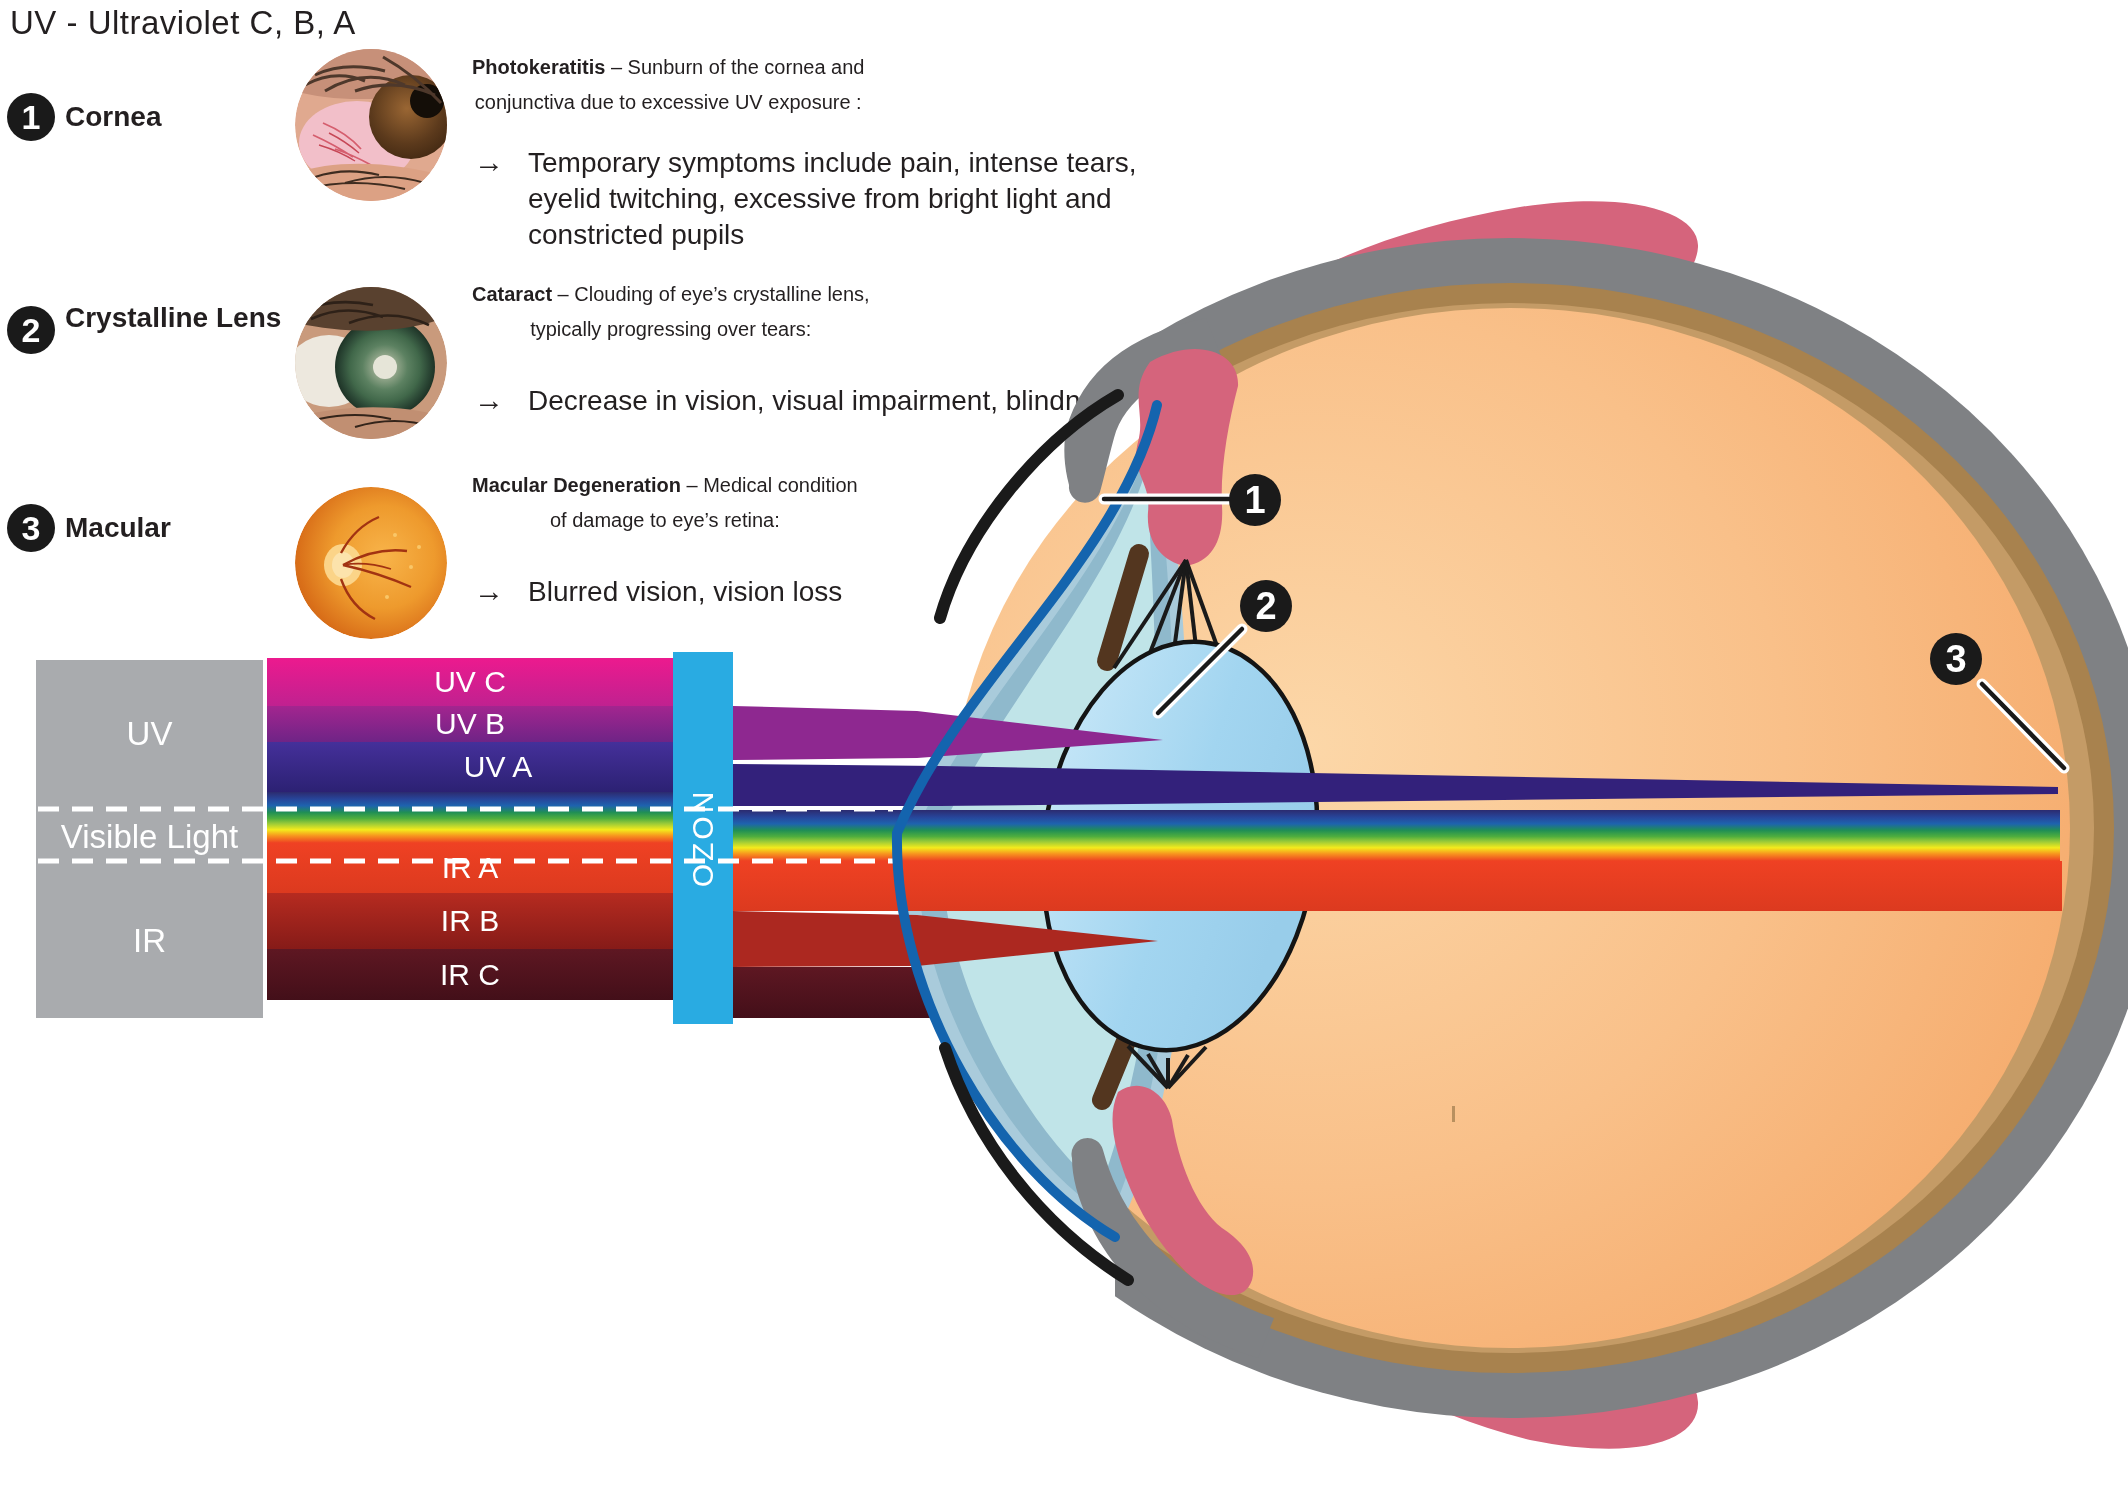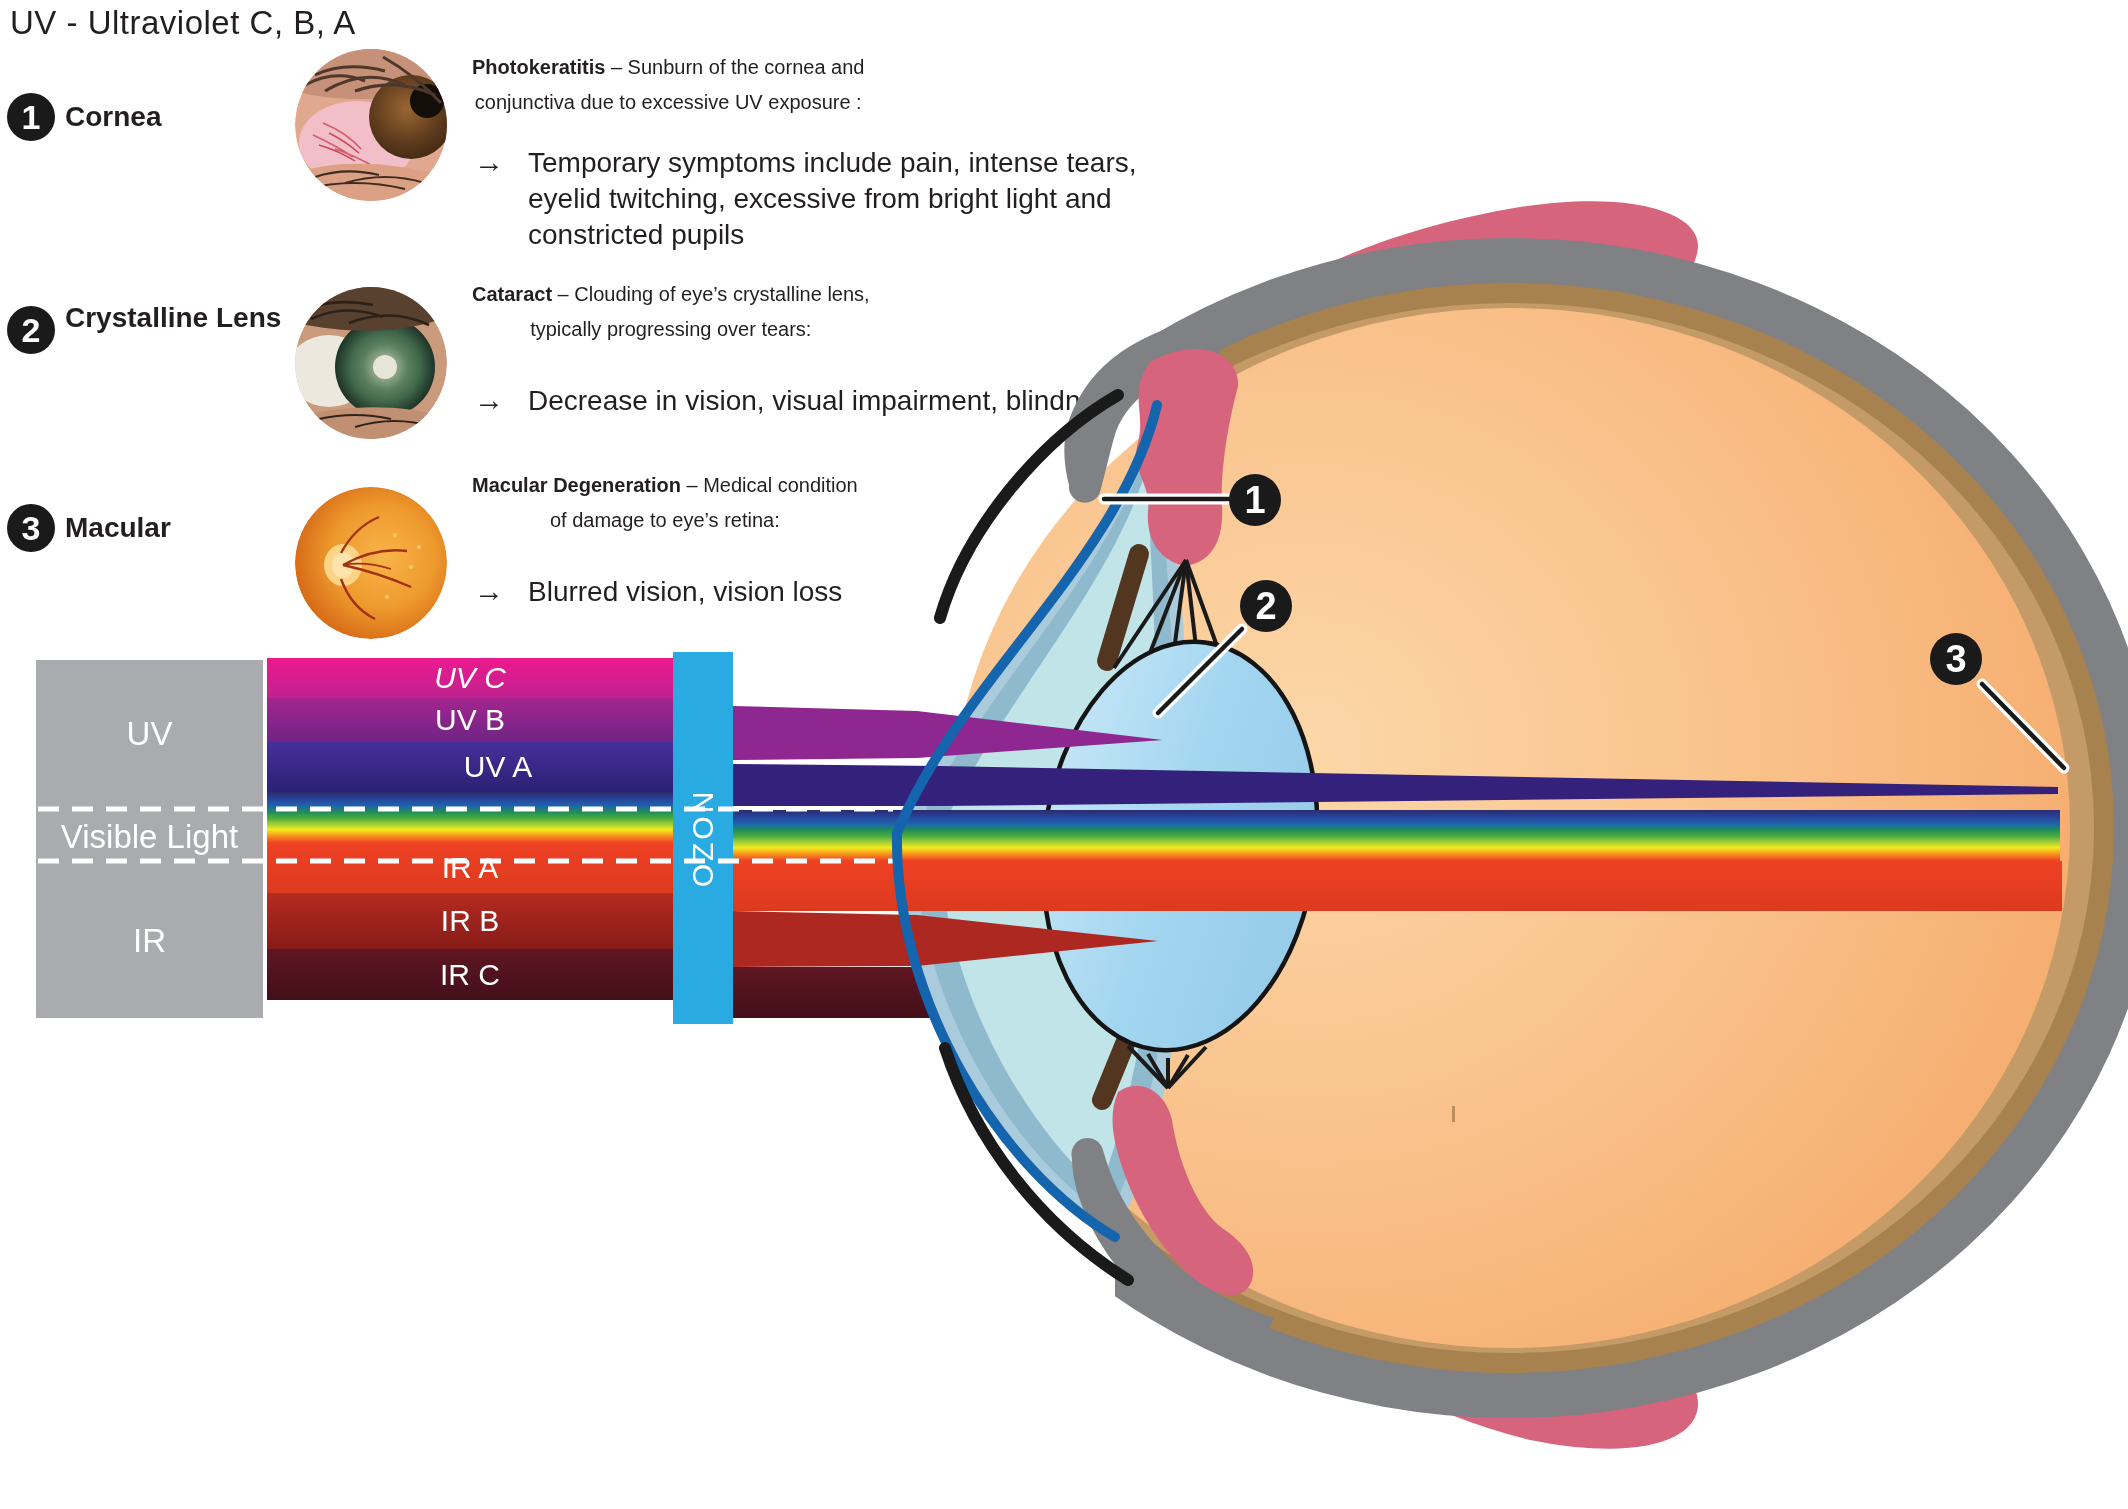--- a/index.html
+++ b/index.html
@@ -18,22 +18,22 @@
   .pline{display:block;}
   .symwrap{display:flex;}
   .arrow{font-size:30px;width:54px;flex:0 0 54px;}
   .sym{font-size:28px;line-height:36px;}
   
   .graybox{left:36px;top:660px;width:227px;height:358px;background:#A9ABAE;}
   .gb-label{position:absolute;width:100%;text-align:center;color:#fff;font-size:33px;}
   .bands{left:267px;top:658px;width:406px;height:360px;}
   .band{position:relative;width:100%;display:flex;align-items:center;justify-content:center;}
   .band span{color:#fff;font-size:30px;}
-  .b-uvc{height:40px;background:linear-gradient(#EC1A8E,#C02190);font-style:italic;}
-  .b-uvb{height:44px;background:linear-gradient(#A3258F,#6F2486);}
+  .b-uvc{height:48px;background:linear-gradient(#EC1A8E,#C02190);}
+  .b-uvb{height:36px;background:linear-gradient(#A3258F,#6F2486);}
   .b-uva{height:50px;background:linear-gradient(#45309A,#2C2173);padding-left:28px;}
   .b-vis{height:51px;background:linear-gradient(#2C2B6F 0%,#27459A 14%,#1E63AE 27%,#208F55 40%,#4FAE3E 52%,#9BCB38 62%,#F4EB1C 74%,#F7941E 86%,#EE4023 100%);}
   .b-ira{height:50px;background:linear-gradient(#EF4123,#DC3A1F);}
   .b-irb{height:56px;background:linear-gradient(#B62B20,#861B18);}
   .b-irc{height:51px;background:linear-gradient(#5E1722,#430F19);}
   .ozone{left:673px;top:652px;width:60px;height:372px;background:#29ABE2;}
   .ozone-label{position:absolute;top:50%;left:50%;transform:translate(-50%,-50%) rotate(-90deg);
                color:#fff;font-size:30px;letter-spacing:3px;white-space:nowrap;}
   svg.overlay{position:absolute;left:0;top:0;}
 </style>

